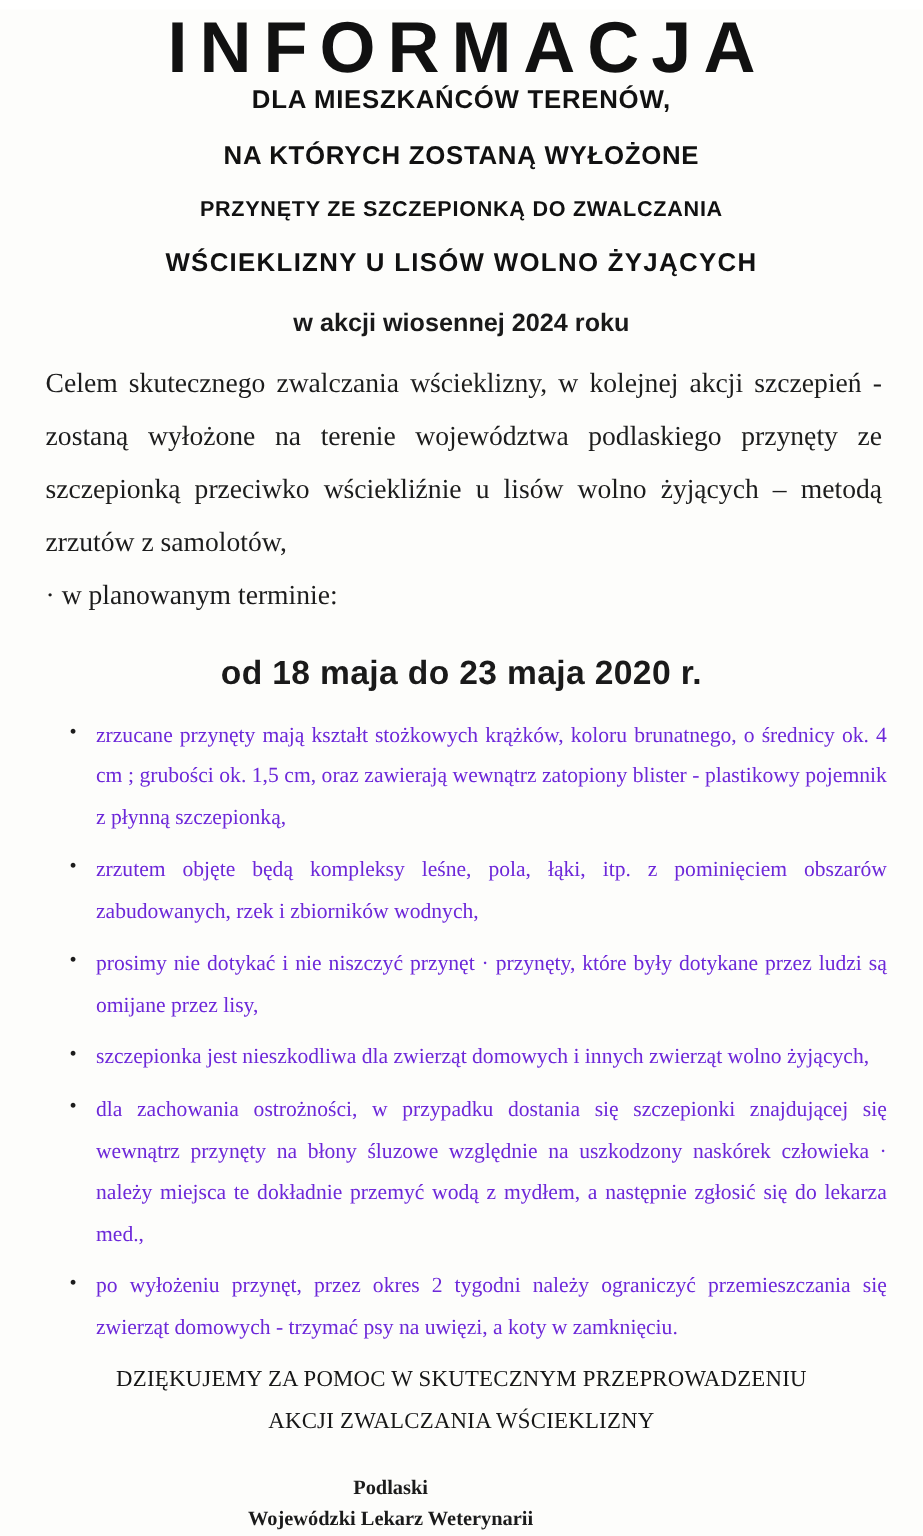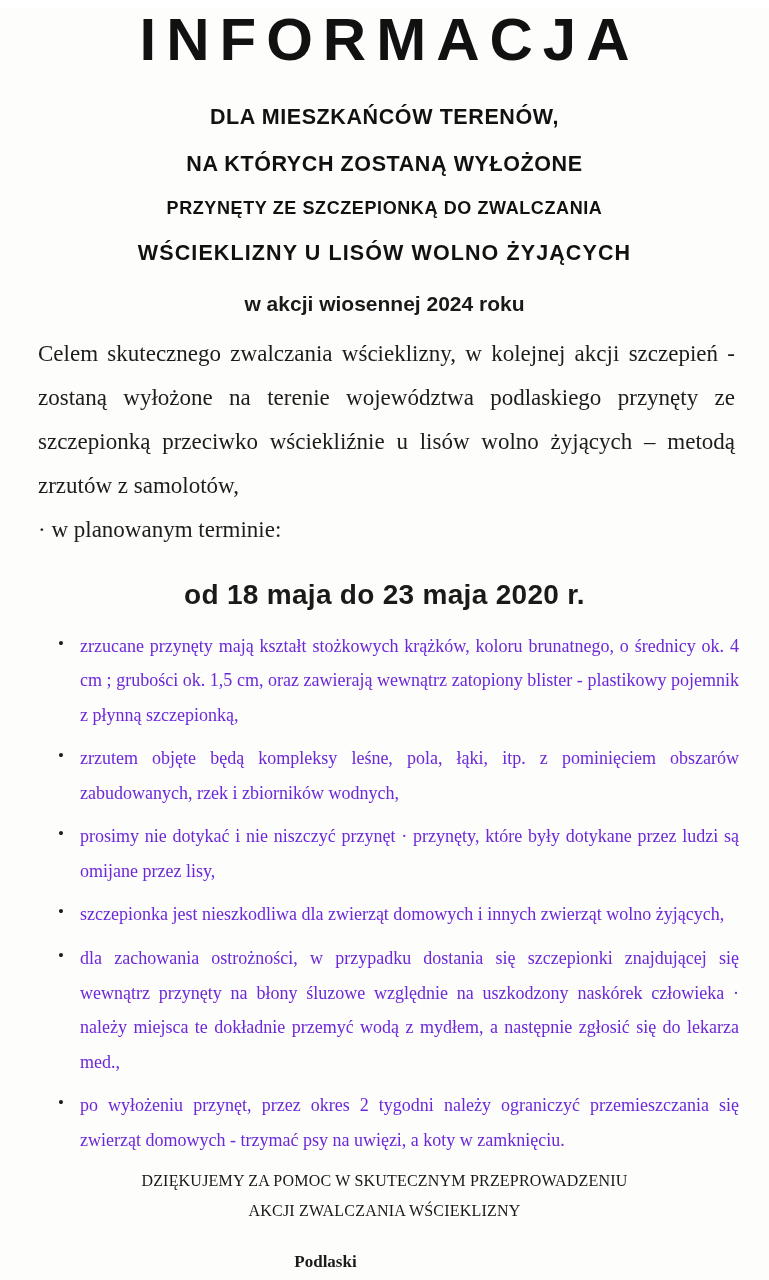--- a/index.html
+++ b/index.html
@@ -27,21 +27,20 @@
     font-family: "Liberation Sans", sans-serif;
     font-weight: bold;
     font-size: 60px;
     letter-spacing: 10px;
     margin: 8px 0 0 0;
     color: #111;
     line-height: 1.05;
     text-indent: 10px;
   }
   .subtitle-block {
-    margin-top: 34px;
     text-align: center;
     font-family: "Liberation Sans", sans-serif;
     font-weight: bold;
     color: #111;
   }
   .subtitle-line {
     font-size: 21.5px;
     letter-spacing: 0.6px;
     margin-bottom: 22px;
     line-height: 1.15;
@@ -99,21 +98,21 @@
   ul.bullets > li::before {
     content: "\2022";
     position: absolute;
     left: 2px;
     top: -1px;
     font-size: 17px;
     color: #1c1c1c;
   }
   .thanks {
     text-align: center;
-    font-size: 16px;
+    font-size: 19px;
     line-height: 1.85;
     letter-spacing: 0.2px;
     color: #171717;
   }
   .signature {
     margin-top: 24px;
     margin-right: 118px;
     text-align: center;
     font-family: "Liberation Serif", serif;
     font-weight: bold;
@@ -157,16 +156,17 @@
     <li>po wyłożeniu przynęt, przez okres 2 tygodni należy ograniczyć przemieszczania się zwierząt domowych - trzymać psy na uwięzi, a koty w zamknięciu.</li>
   </ul>
 
   <div class="thanks">
     <div>DZIĘKUJEMY ZA POMOC W SKUTECZNYM  PRZEPROWADZENIU</div>
     <div>AKCJI ZWALCZANIA WŚCIEKLIZNY</div>
   </div>
 
   <div class="signature">
     <div>Podlaski</div>
+    <div>Wojewódzki Lekarz Weterynarii</div>
     <div>Lekarz Czerniawski</div>
   </div>
 
 </div>
 
 </body></html>

